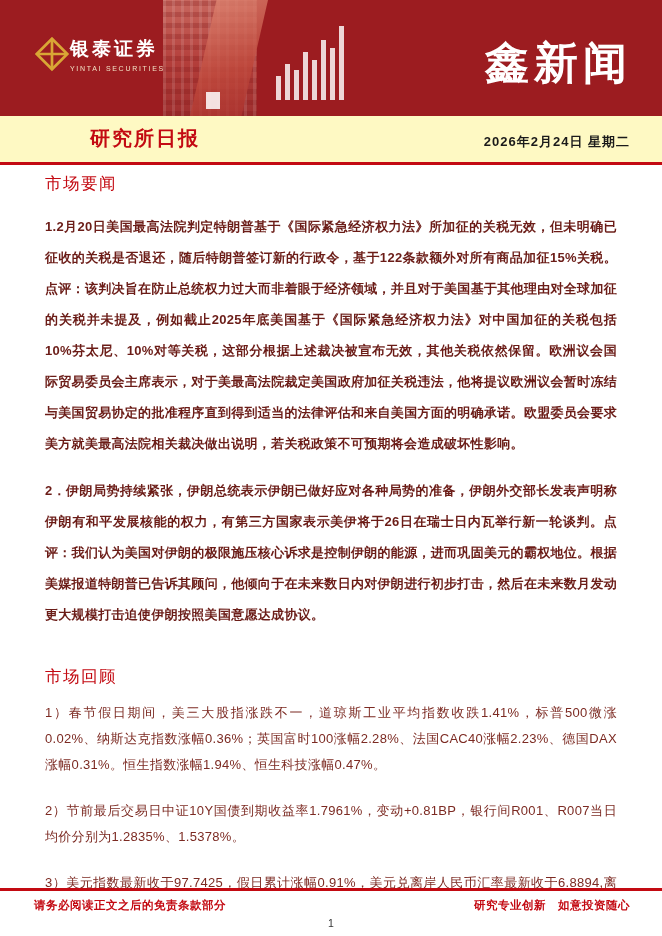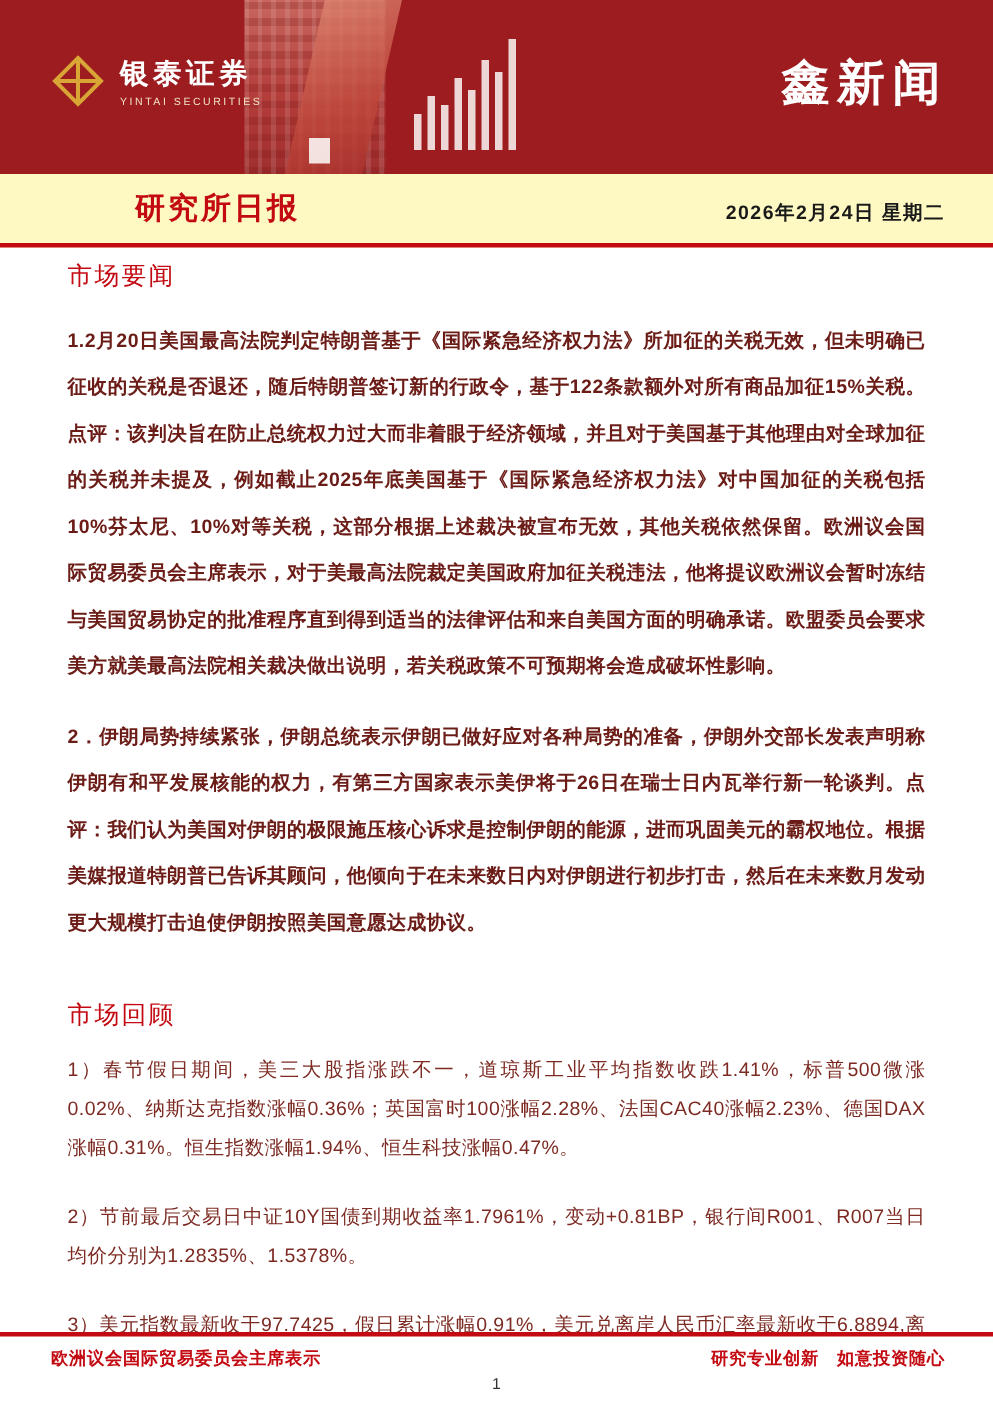--- a/index.html
+++ b/index.html
@@ -10,26 +10,26 @@
     --body-text-light:#7c2a22;
     --logo-gold:#d9a635;
     --page-bg:#ffffff;
   }
   html,body{ background:#fff; }
   body{ font-family:"Liberation Sans","DejaVu Sans",sans-serif; }
   .page{ position:relative; width:662px; height:936px; margin:0 auto; background:var(--page-bg); overflow:hidden; }
 
   
   .masthead{ position:relative; height:116px; background:var(--header-bg); overflow:hidden; }
-  .brand{ position:absolute; left:34px; top:36px; display:flex; gap:10px; align-items:center; z-index:3; }
+  .brand{ position:absolute; left:34px; top:36px; display:flex; gap:0; align-items:center; z-index:3; }
   .logo-icon svg{ display:block; width:36px; height:36px; }
   .logo-icon path{ stroke:var(--logo-gold); fill:none; stroke-width:3; }
   .brand-cn{ color:#ffffff; font-size:19px; font-weight:700; letter-spacing:3px; white-space:nowrap; }
   .brand-en{ color:#f3e3c6; font-size:7px; letter-spacing:1.7px; margin-top:3px; white-space:nowrap; }
-  .masthead-title{ position:absolute; right:30px; top:34px; color:#ffffff; font-size:32px; font-weight:700;
+  .masthead-title{ position:absolute; right:30px; top:34px; color:#ffffff; font-size:44px; font-weight:700;
                    letter-spacing:5px; z-index:3; font-family:Liberation Mono, monospace; white-space:nowrap; }
   
   .deco-photo{ position:absolute; left:163px; top:0; width:94px; height:116px; z-index:1; opacity:.85;
     background:
       repeating-linear-gradient(90deg, rgba(255,255,255,0.14) 0 3px, rgba(255,255,255,0) 3px 9px),
       repeating-linear-gradient(0deg, rgba(120,20,20,0.25) 0 5px, rgba(120,20,20,0) 5px 11px),
       linear-gradient(180deg,#d0756a 0%,#b8443f 55%,#a03231 100%); }
   .deco-ribbon{ position:absolute; left:190px; top:0; width:78px; height:116px; z-index:2; opacity:.8;
     background:linear-gradient(160deg,#e08a76 0%,#c14a3d 60%,#a92f2c 100%);
     clip-path:polygon(34% 0, 100% 0, 66% 100%, 0 100%); }
@@ -110,19 +110,19 @@
 
     <h2 class="section-title review-title">市场回顾</h2>
     <p class="review">1）春节假日期间，美三大股指涨跌不一，道琼斯工业平均指数收跌1.41%，标普500微涨0.02%、纳斯达克指数涨幅0.36%；英国富时100涨幅2.28%、法国CAC40涨幅2.23%、德国DAX涨幅0.31%。恒生指数涨幅1.94%、恒生科技涨幅0.47%。</p>
     <p class="review">2）节前最后交易日中证10Y国债到期收益率1.7961%，变动+0.81BP，银行间R001、R007当日均价分别为1.2835%、1.5378%。</p>
     <p class="review">3）美元指数最新收于97.7425，假日累计涨幅0.91%，美元兑离岸人民币汇率最新收于6.8894,离岸人民币累计升值117个基点。</p>
   </main>
 
   <footer class="footer">
     <div class="footer-rule"></div>
     <div class="footer-row">
-      <span>欧洲议会国际贸易委员会主席表示</span>
+      <span>请务必阅读正文之后的免责条款部分</span>
       <span>研究专业创新　如意投资随心</span>
     </div>
     <div class="page-number">1</div>
   </footer>
 
 </div>
 
 </body></html>

